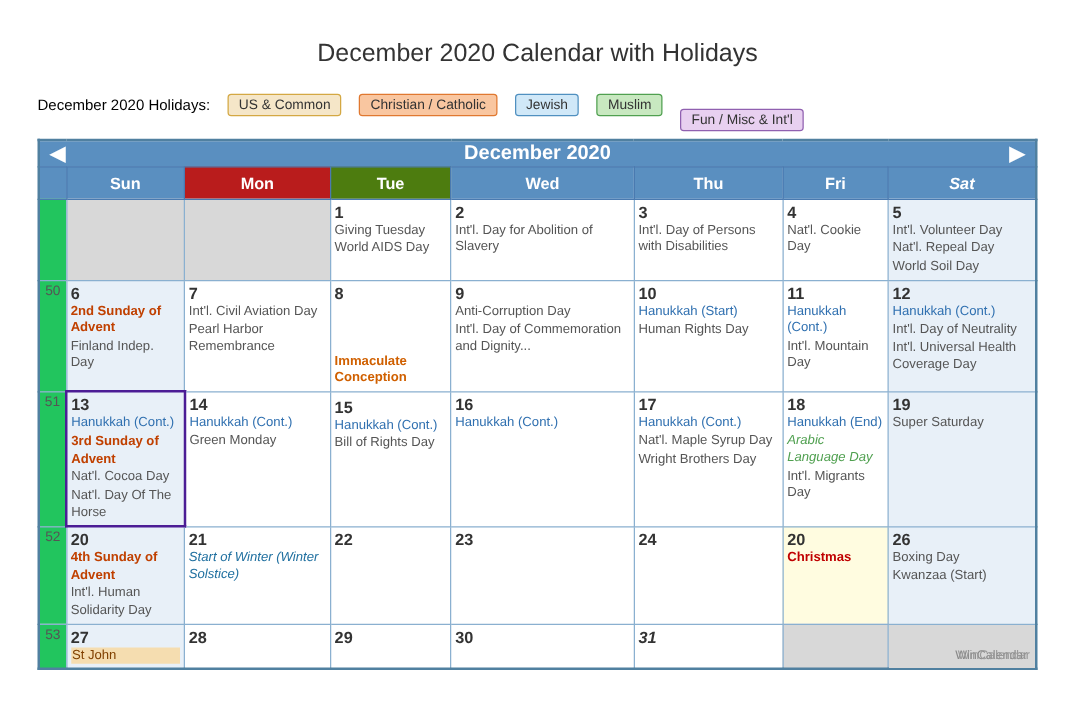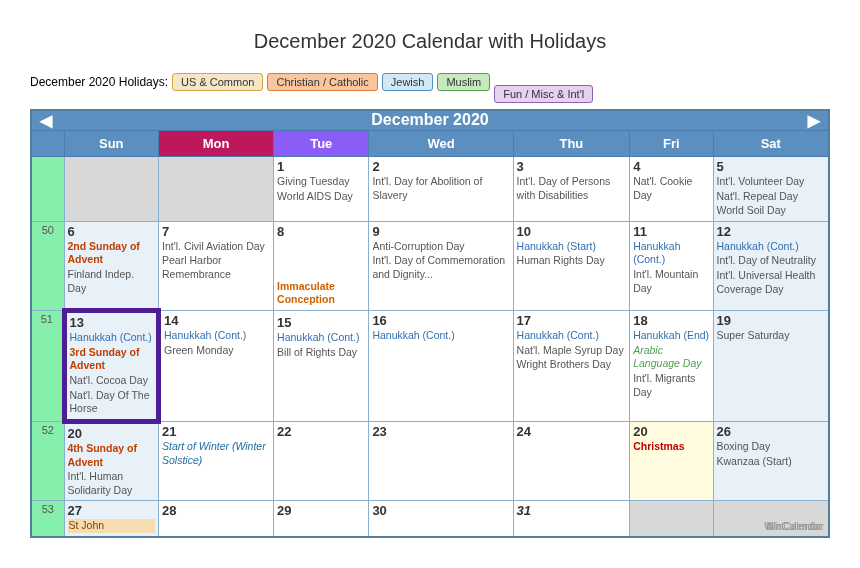--- a/index.html
+++ b/index.html
@@ -1,30 +1,30 @@
 <!DOCTYPE html>
 <html><head>
   <meta charset="utf-8">
   <style>
     * { box-sizing: border-box; margin: 0; padding: 0; }
     body { font-family: Arial, sans-serif; background: #fff; display: flex; justify-content: center; align-items: center; min-height: 568px; width: 860px; }
     .container { width: 820px; padding: 10px; }
     .page-title { text-align: center; font-size: 20px; color: #333; margin-bottom: 8px; font-weight: normal; }
-    .holidays-row { display: flex; align-items: center; gap: 4px; margin-bottom: 6px; font-size: 12px; }
+    .holidays-row { display: flex; align-items: center; gap: 14px; margin-bottom: 6px; font-size: 12px; }
     .badge { padding: 2px 8px; border-radius: 3px; font-size: 11px; border: 1px solid #ccc; }
     .badge-us { background: #f5e6c8; border-color: #d4a843; color: #333; }
     .badge-christian { background: #f9c6a0; border-color: #e07830; color: #333; }
     .badge-jewish { background: #d0e8f8; border-color: #5090c0; color: #333; }
     .badge-muslim { background: #c8e8c0; border-color: #50a050; color: #333; }
     .badge-fun { background: #e8d0f0; border-color: #9060b0; color: #333; margin-top: 24px; }
     .nav-btn { background: none; border: none; color: #fff; font-size: 16px; font-weight: bold; cursor: pointer; padding: 0 8px; }
     .header-nav { display: flex; justify-content: space-between; align-items: center; background: #5a8fc0; }
     .cal-table { width: 100%; border-collapse: collapse; }
     .cal-table td { border: 1px solid #8ab0d0; vertical-align: top; padding: 2px 2px; font-size: 11px; min-height: 70px; }
-    .week-num { background: #86efac; color: #555; text-align: center; width: 33px; font-size: 11px; padding: 2px; border: 1px solid #8ab0d0; vertical-align: top; }
+    .week-num { background: #22c55e; color: #555; text-align: center; width: 22px; font-size: 11px; padding: 2px; border: 1px solid #8ab0d0; vertical-align: top; }
     .day-num { font-size: 13px; font-weight: bold; color: #333; }
     .day-cell { min-height: 70px; }
     .gray-cell { background: #d8d8d8; }
     .event { margin: 1px 0; font-size: 10.5px; line-height: 1.3; }
     .ev-common { color: #555; }
     .ev-christian { color: #d06000; font-weight: bold; margin-top: 41px; }
     .ev-jewish { color: #3070b0; }
     .ev-muslim { color: #50a050; font-style: italic; }
     .ev-christmas { color: #c00000; font-weight: bold; }
     .ev-advent { color: #c04000; font-weight: bold; }
@@ -57,26 +57,26 @@
           <button class="nav-btn">◀</button>
           <span style="font-size:16px;font-weight:bold;color:#fff;">December 2020</span>
           <button class="nav-btn">▶</button>
         </div>
       </td>
     </tr>
 
     <tr>
       <th style="background:#5a8fc0;color:#fff;width:22px;border:1px solid #4a7ab0;"></th>
       <th style="background:#5a8fc0;color:#fff;text-align:center;padding:5px 2px;font-size:13px;border:1px solid #4a7ab0;">Sun</th>
-      <th style="background:#be185d;color:#fff;text-align:center;padding:5px 2px;font-size:13px;border:1px solid #4a7ab0;">Mon</th>
-      <th style="background:#8b5cf6;color:#fff;text-align:center;padding:5px 2px;font-size:13px;border:1px solid #4a7ab0;">Tue</th>
+      <th style="background:#b91c1c;color:#fff;text-align:center;padding:5px 2px;font-size:13px;border:1px solid #4a7ab0;">Mon</th>
+      <th style="background:#4d7c0f;color:#fff;text-align:center;padding:5px 2px;font-size:13px;border:1px solid #4a7ab0;">Tue</th>
       <th style="background:#5a8fc0;color:#fff;text-align:center;padding:5px 2px;font-size:13px;border:1px solid #4a7ab0;">Wed</th>
       <th style="background:#5a8fc0;color:#fff;text-align:center;padding:5px 2px;font-size:13px;border:1px solid #4a7ab0;">Thu</th>
       <th style="background:#5a8fc0;color:#fff;text-align:center;padding:5px 2px;font-size:13px;border:1px solid #4a7ab0;">Fri</th>
-      <th style="background:#5a8fc0;color:#fff;text-align:center;padding:5px 2px;font-size:13px;border:1px solid #4a7ab0;">Sat</th>
+      <th style="background:#5a8fc0;color:#fff;text-align:center;padding:5px 2px;font-size:13px;border:1px solid #4a7ab0;font-style:italic;">Sat</th>
     </tr>
 
     <tr>
       <td class="week-num"></td>
 
       <td class="gray-cell day-cell" style="border:1px solid #8ab0d0;"></td>
 
       <td class="gray-cell day-cell" style="border:1px solid #8ab0d0;"></td>
 
       <td class="day-cell" style="border:1px solid #8ab0d0;padding:2px 3px;">
@@ -150,21 +150,21 @@
         <div class="day-num">12</div>
         <div class="event ev-jewish">Hanukkah (Cont.)</div>
         <div class="event ev-common">Int'l. Day of Neutrality</div>
         <div class="event ev-common">Int'l. Universal Health Coverage Day</div>
       </td>
     </tr>
 
     <tr>
       <td class="week-num">51</td>
 
-      <td class="day-cell sun-col" style="border:5px solid #4c1d95;padding:2px 3px;">
+      <td class="day-cell sun-col" style="border:2px solid #4c1d95;padding:2px 3px;">
         <div class="day-num">13</div>
         <div class="event ev-jewish">Hanukkah (Cont.)</div>
         <div class="event ev-advent">3rd Sunday of Advent</div>
         <div class="event ev-common">Nat'l. Cocoa Day</div>
         <div class="event ev-common">Nat'l. Day Of The Horse</div>
       </td>
 
       <td class="day-cell" style="border:1px solid #8ab0d0;padding:2px 3px;">
         <div class="day-num">14</div>
         <div class="event ev-jewish">Hanukkah (Cont.)</div>

